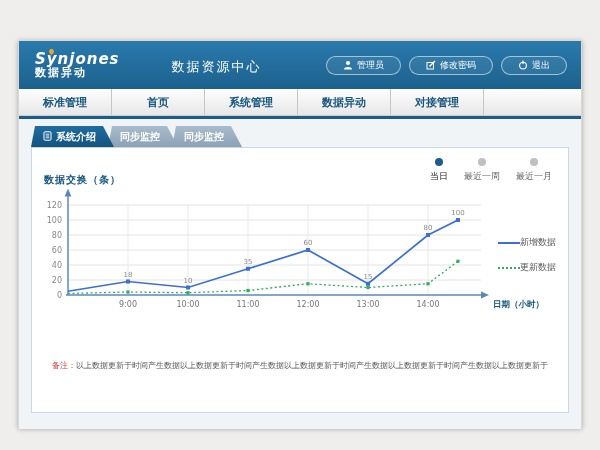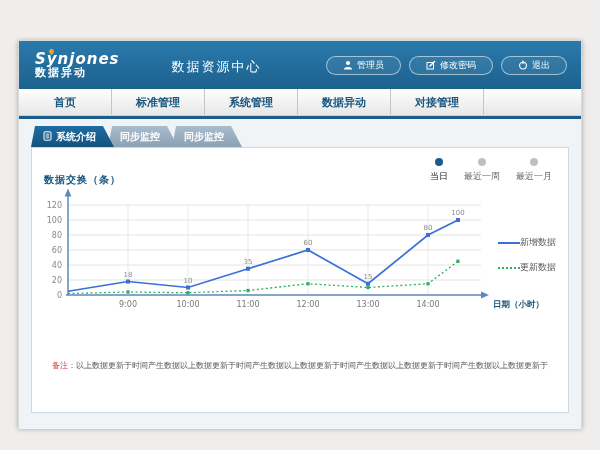--- a/index.html
+++ b/index.html
@@ -121,22 +121,22 @@
               <circle cx="5" cy="5.6" r="3.4" fill="none" stroke="#fff" stroke-width="1.1"></circle>
               <line x1="5" y1="0.4" x2="5" y2="4" stroke="#fff" stroke-width="1.2"></line>
             </svg>
         </span>
         <span>退出</span>
       </div>
     </div>
   </div>
 
   <div class="nav">
+    <div class="nav-item">标准管理</div>
     <div class="nav-item">首页</div>
-    <div class="nav-item">标准管理</div>
     <div class="nav-item">系统管理</div>
     <div class="nav-item">数据异动</div>
     <div class="nav-item">对接管理</div>
   </div>
   <div class="blue-strip"></div>
 
   <div class="content">
 
     <div class="tabs">
       <div class="tab active">

